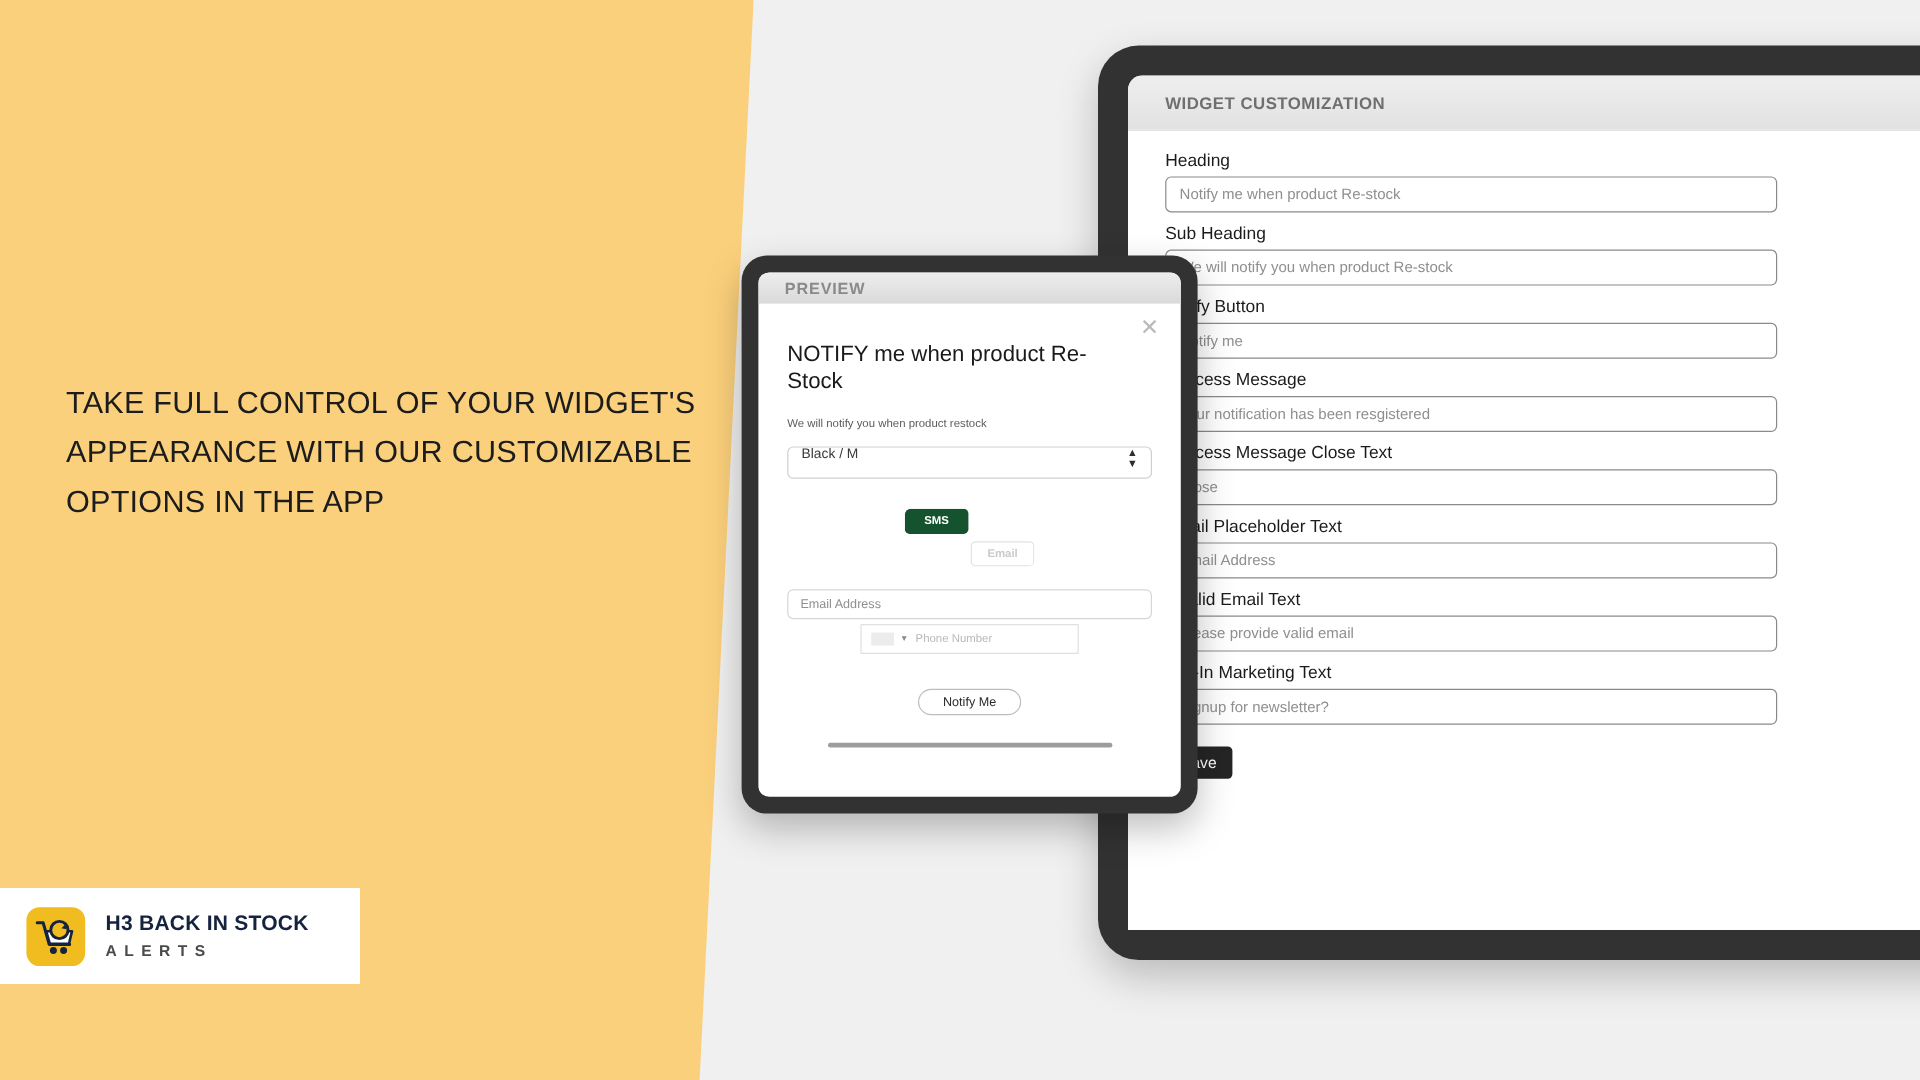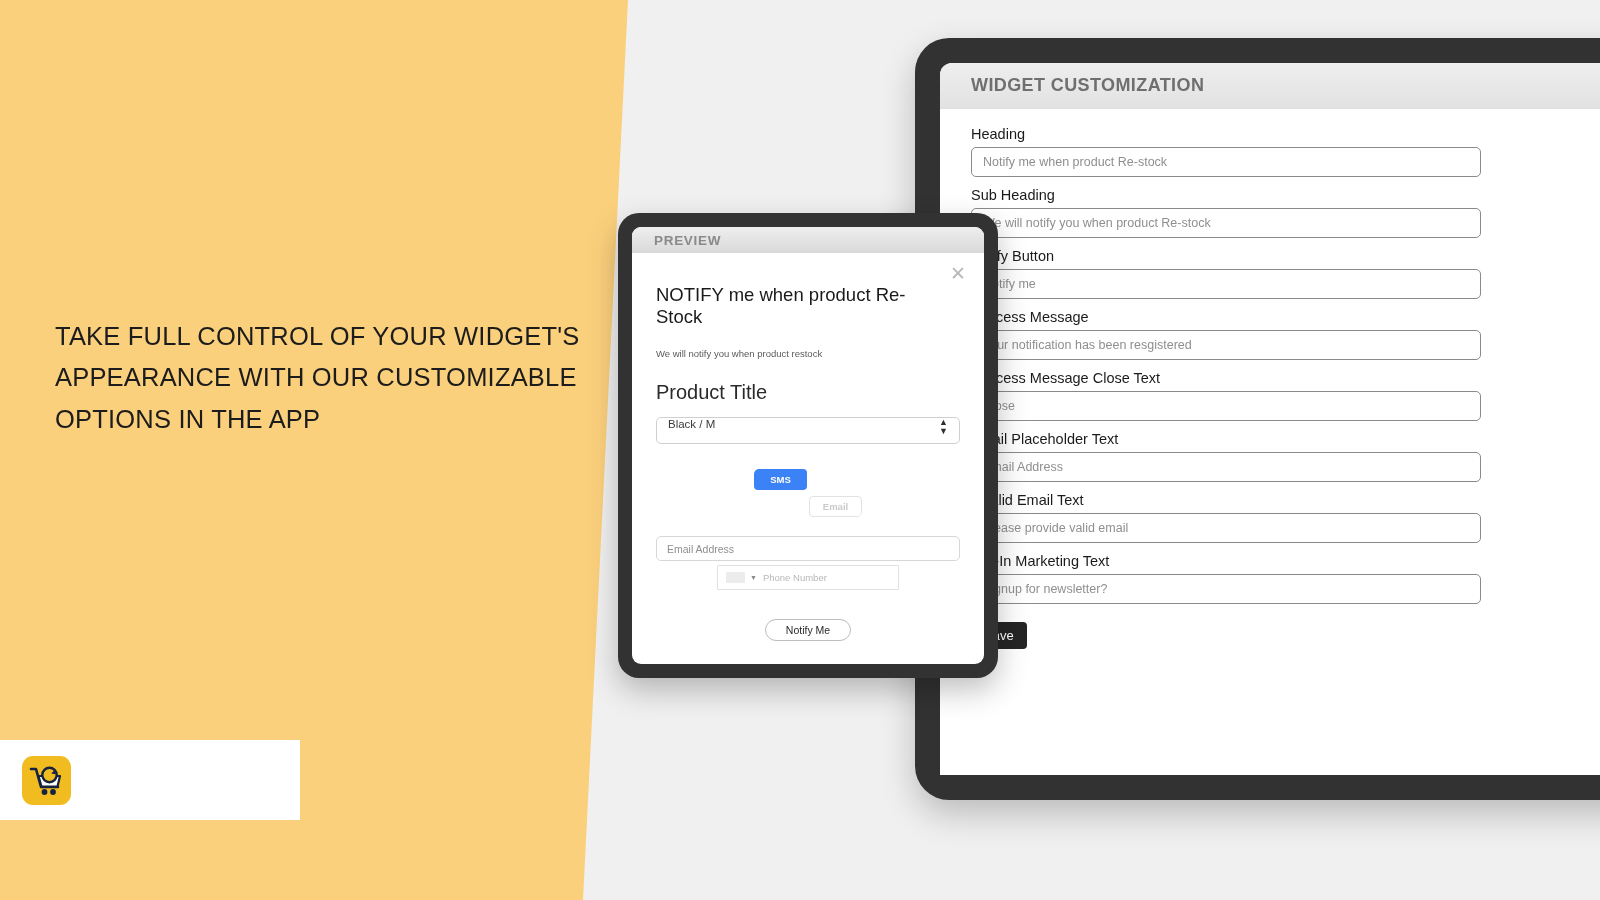--- a/index.html
+++ b/index.html
@@ -47,21 +47,21 @@
   .tablet-screen{
     position:absolute;left:25px;top:25px;right:0;height:712px;
     background:#ffffff;border-top-left-radius:12px;overflow:hidden;
   }
   .panel-header{
     height:45px;background:linear-gradient(#eeeeee,#e2e2e2);
     display:flex;align-items:center;
     border-bottom:1px solid #dedede;
   }
   .panel-header .title{
-    margin-left:31px;font-size:18px;font-weight:bold;color:#6f6f6f;
+    margin-left:31px;font-size:14px;font-weight:bold;color:#6f6f6f;
     letter-spacing:.4px;
   }
   .form-area{padding:17px 0 0 31px;}
   .field{margin-bottom:10px;}
   .field-label{
     font-size:14.5px;color:#1b1b1b;margin-bottom:5px;display:block;
   }
   .field-input{
     width:510px;height:30px;line-height:30px;box-sizing:border-box;
     border:1px solid #8a8a8a;border-radius:5px;background:#fff;
@@ -113,21 +113,21 @@
     margin-top:25px;display:flex;justify-content:center;
   }
   .toggle{
     display:flex;border-radius:5px;overflow:hidden;
   }
   .toggle .seg{
     width:53px;height:21px;display:flex;align-items:center;
     justify-content:center;font-size:9.5px;font-weight:bold;
     cursor:pointer;box-sizing:border-box;
   }
-  .toggle .seg.active{background:#3b82f6;color:#fff;border-radius:4px;}
+  .toggle .seg.active{background:#14532d;color:#fff;border-radius:4px;}
   .toggle .seg.inactive{
     background:#fff;color:#cacaca;border:1px solid #e2e2e2;border-radius:4px;
     margin-left:2px;
     margin-top:27px;
   }
   .w-email{
     margin-top:19px;width:304px;height:25px;box-sizing:border-box;
     border:1px solid #d7d7d7;border-radius:5px;background:#fff;
     display:flex;align-items:center;padding:0 10px;
     font-size:10.5px;color:#8f8f8f;
@@ -162,20 +162,24 @@
   <div class="logo-mark">
     <svg width="35" height="35" viewBox="0 0 35 35">
       <path d="M2 6 L7 6 L12 24 L29 24" fill="none" stroke="#15233f" stroke-width="2.6" stroke-linecap="round" stroke-linejoin="round"></path>
       <path d="M9.5 13 L31 13 L28.5 23.5 L12.5 23.5 Z" fill="#ffffff" stroke="#15233f" stroke-width="2.2" stroke-linejoin="round"></path>
       <circle cx="20.5" cy="12" r="7.2" fill="#f0bc20" stroke="#15233f" stroke-width="2.4"></circle>
       <path d="M25.5 7.2 L26.3 11.3 L22.2 10.6" fill="#15233f"></path>
       <circle cx="15.5" cy="29" r="2.9" fill="#15233f"></circle>
       <circle cx="24" cy="29" r="2.9" fill="#15233f"></circle>
     </svg>
   </div>
+  <div class="logo-text">
+    <div class="logo-title">H3 BACK IN STOCK</div>
+    <div class="logo-sub">ALERTS</div>
+  </div>
 </div>
 
 <div class="tablet">
   <div class="tablet-screen">
 
     <div class="panel-header">
       <span class="title">WIDGET CUSTOMIZATION</span>
     </div>
 
     <div class="form-area">
@@ -230,21 +234,20 @@
 
     <div class="preview-header">
       <span class="title">PREVIEW</span>
     </div>
 
     <div class="preview-body">
       <span class="close-x">✕</span>
 
       <div class="w-heading">NOTIFY me when product Re-Stock</div>
       <div class="w-sub">We will notify you when product restock</div>
-      <div class="w-product">Product Title</div>
 
       <div class="w-select">
         <span>Black / M</span>
         <span class="arrows">▲<br>▼</span>
       </div>
 
       <div class="toggle-wrap">
         <div class="toggle">
           <div class="seg active">SMS</div>
           <div class="seg inactive">Email</div>

